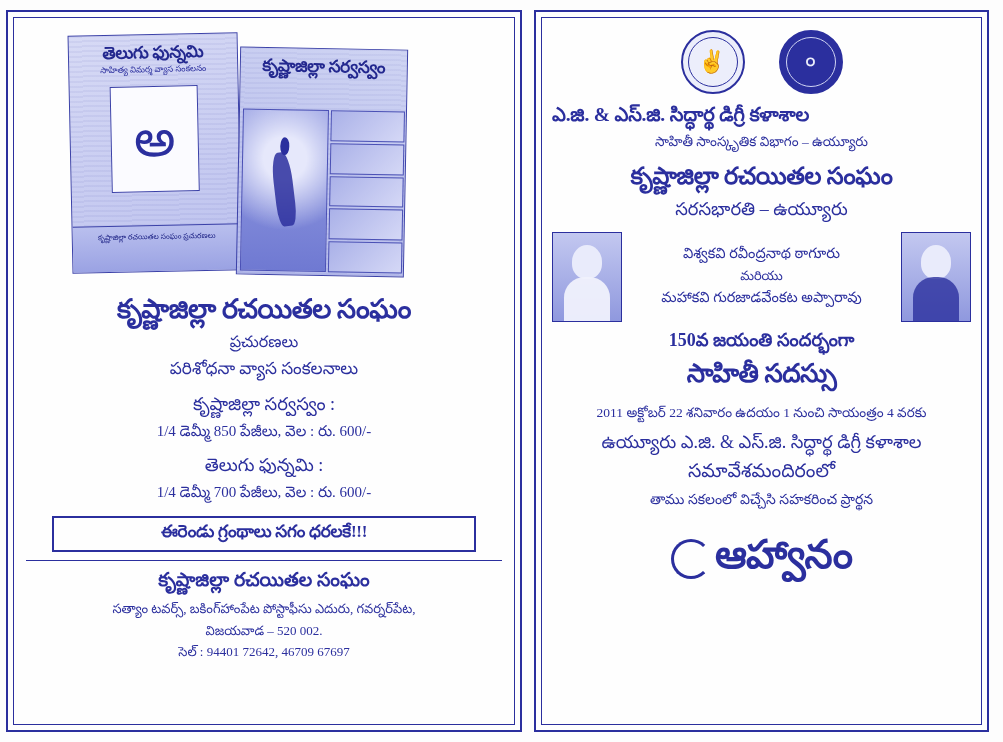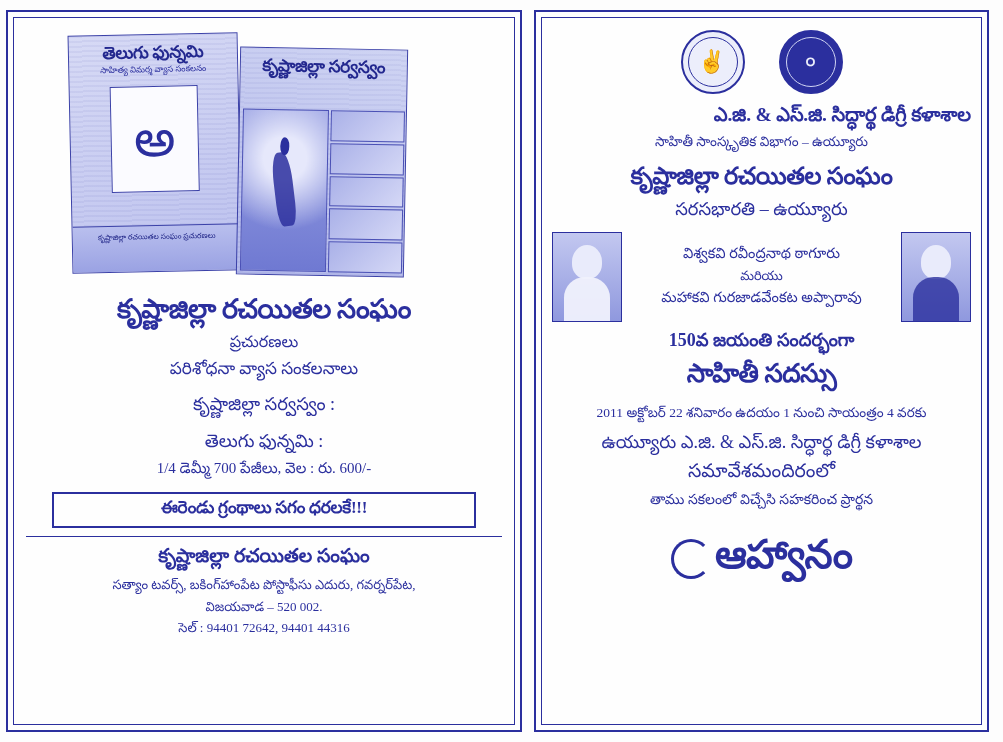--- a/index.html
+++ b/index.html
@@ -243,21 +243,21 @@
     font-size: 22px;
     line-height: 1;
     color: #2b2f9e;
   }
   .logo.dark { background: #2b2f9e; }
   .logo.dark .glyph { color: #eceefb; }
   .logo.dark::before { border-color: #cfd3f2; }
 
   .r-h1 {
     font-size: 19.5px;
-    text-align: right;
+    text-align: left;
     font-weight: bold;
     margin: 4px 0 4px 0;
     letter-spacing: -0.2px;
   }
   .r-h2 {
     font-size: 13.5px;
     text-align: center;
     margin: 2px 0 10px 0;
   }
   .r-h3 {
@@ -395,32 +395,33 @@
           </div>
         </div>
 
       </div>
 
       <div class="l-h1">కృష్ణాజిల్లా రచయితల సంఘం</div>
       <div class="l-h2">ప్రచురణలు</div>
       <div class="l-h3">పరిశోధనా వ్యాస సంకలనాలు</div>
 
       <div class="item-title">కృష్ణాజిల్లా సర్వస్వం :</div>
+      <div class="item-line">1/4 డెమ్మీ 850 పేజీలు, వెల  :  రు. 600/-</div>
 
       <div class="item-title">తెలుగు ఫున్నమి :</div>
       <div class="item-line">1/4 డెమ్మీ 700 పేజీలు, వెల  :  రు. 600/-</div>
 
       <div class="offer">ఈరెండు గ్రంథాలు సగం ధరలకే!!!</div>
 
       <hr class="divider">
 
       <div class="l-org">కృష్ణాజిల్లా రచయితల సంఘం</div>
       <div class="l-addr">సత్యాం టవర్స్, బకింగ్‌హాంపేట పోస్టాఫీసు ఎదురు, గవర్నర్‌పేట,</div>
       <div class="l-addr">విజయవాడ – 520 002.</div>
-      <div class="l-addr">సెల్ : 94401 72642, 94401 44316</div>
+      <div class="l-addr">సెల్ : 94401 72642, 46709 67697</div>
 
     </div>
   </div>
 
   <div class="panel right-panel">
     <div class="panel-inner">
 
       <div class="logos">
         <div class="logo">
           <span class="glyph">✌</span>

